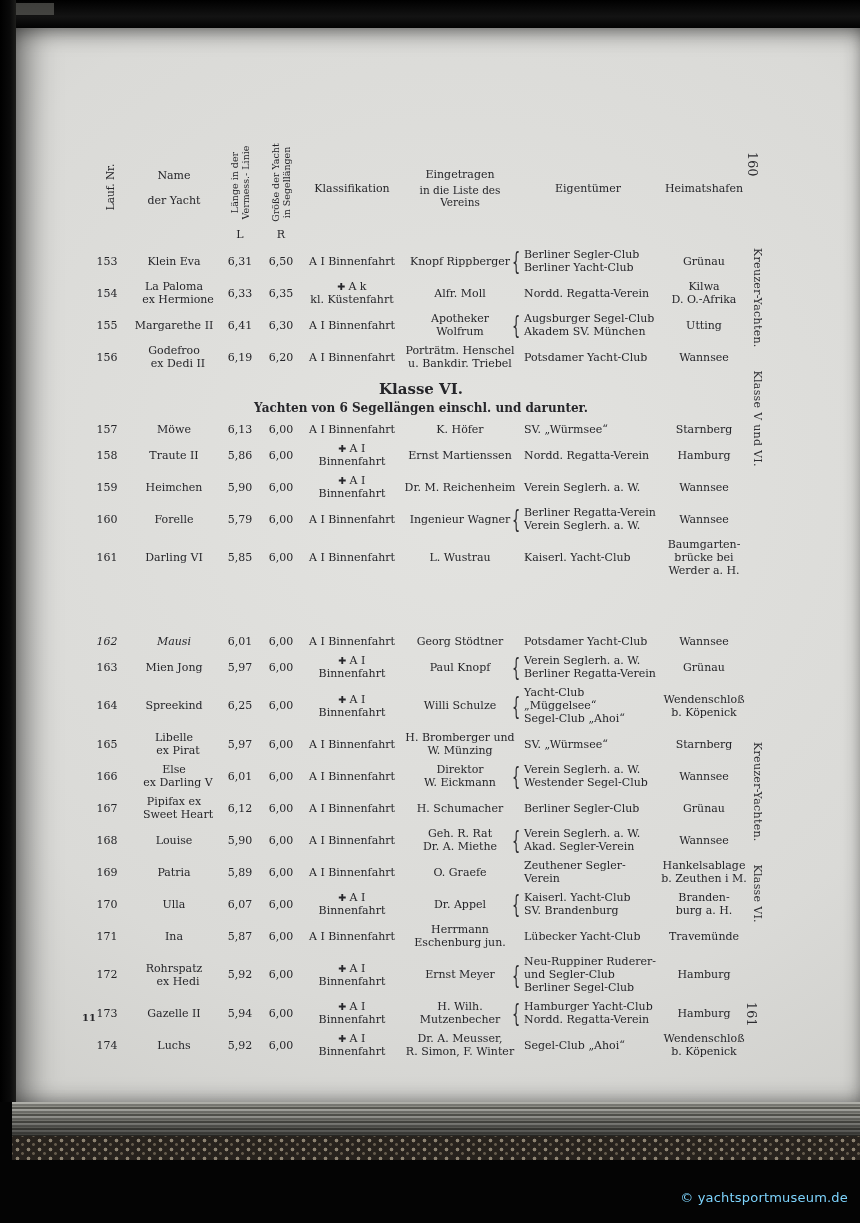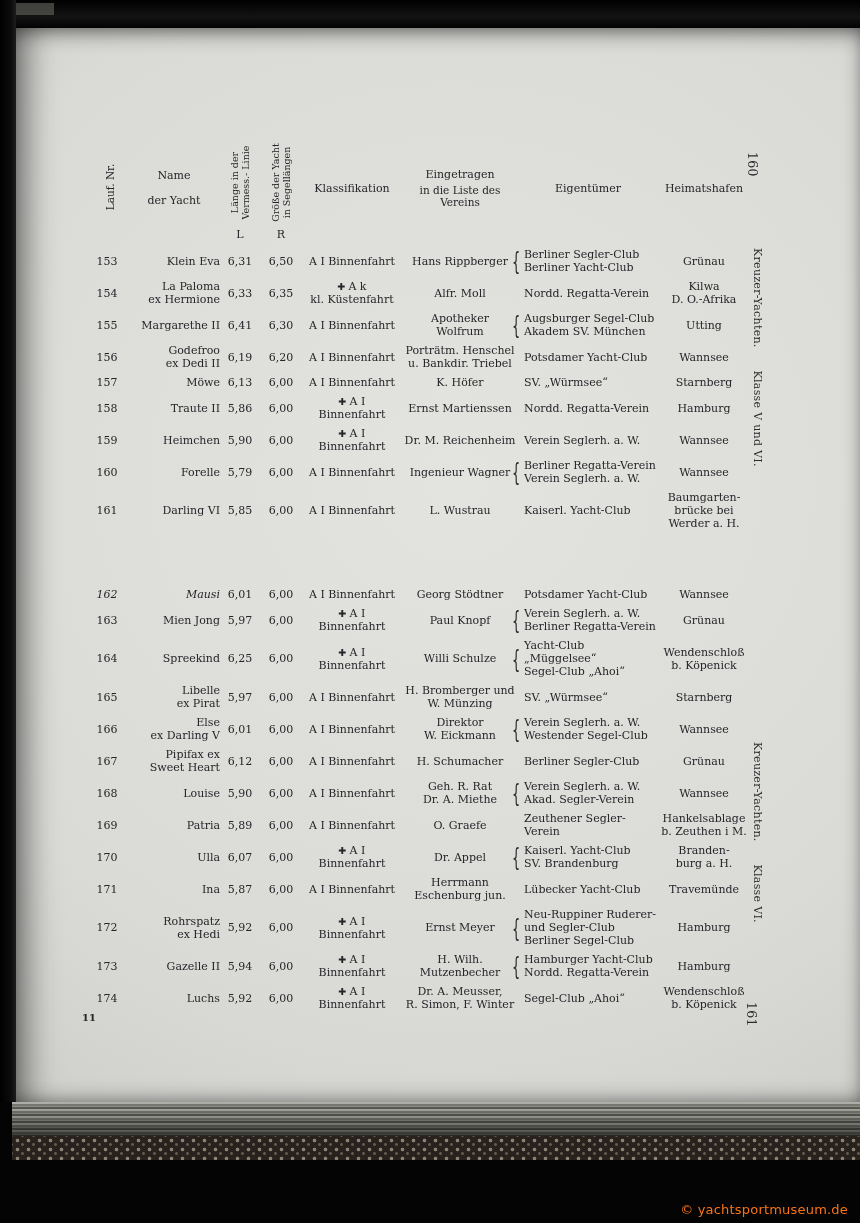--- a/index.html
+++ b/index.html
@@ -45,21 +45,21 @@
   .hcenter { display:flex; align-items:center; justify-content:center; }
 
   
   .tbody { position:absolute; left:92px; top:228px; width:658px; }
   .subrow { display:grid; grid-template-columns:36px 92px 40px 42px 100px 116px 140px 92px; height:17px; }
   .c-sub { text-align:center; font-size:11px; }
   .trow { display:grid; grid-template-columns:36px 92px 40px 42px 100px 116px 140px 92px;
           align-items:center; padding:3px 0; }
   .ln { font-size:11px; line-height:13px; }
   .c-nr { text-align:center; padding-right:6px; }
-  .c-name { text-align:right; }
+  .c-name { text-align:center; }
   .c-name .indent { padding-left:8px; }
   .c-l, .c-r { text-align:center; }
   .c-klass { text-align:center; }
   .c-owner { text-align:center; }
   .c-club { text-align:left; position:relative; padding-left:6px; }
   .c-port { text-align:center; }
   .cross { font-family:"DejaVu Sans", sans-serif; font-weight:bold; font-size:9.5px; margin-right:3px; }
   .brace { position:absolute; left:-6px; top:50%; transform:translateY(-50%) scaleY(1.9);
            font-size:13px; font-family:"DejaVu Sans", sans-serif; color:#2d2d30; }
   .it .c-name .ln, .it .c-nr .ln { font-style:italic; }
@@ -71,21 +71,21 @@
 
   
   .band-bottom { position:absolute; left:0; right:0; top:1102px; height:121px; background:#040404; }
   .edge-stack { position:absolute; left:12px; right:0; top:0; height:34px;
      background:linear-gradient(180deg, rgba(0,0,0,0) 0, rgba(0,0,0,.2) 45%, rgba(0,0,0,.6) 100%),
        repeating-linear-gradient(180deg, #b0b0aa 0 2px, #7b7b75 2px 4px, #97978f 4px 5px, #5f5f58 5px 7px); }
   .ornament-band { position:absolute; left:12px; right:0; top:34px; height:24px; background-color:#2b2620;
      background-image:radial-gradient(circle, #9a8f7c 1.5px, transparent 2.2px),
                       radial-gradient(circle, #6e6454 1px, transparent 1.8px);
      background-size:11px 9px, 11px 9px; background-position:0 0, 5px 4px; opacity:.9; }
-  .watermark { position:absolute; right:12px; bottom:6px; color:#f97316;
+  .watermark { position:absolute; right:12px; bottom:18px; color:#7dd3fc;
                font:13px "DejaVu Sans", sans-serif; letter-spacing:.2px; }
 </style>
 </head>
 <body>
 
 <div class="scan">
   <div class="band-top"></div>
   <div class="corner-mark"></div>
   <div class="edge-left"></div>
   <div class="paper"></div>
@@ -149,21 +149,21 @@
             <div class="cell c-l">
               <div class="ln">6,31</div>
             </div>
             <div class="cell c-r">
               <div class="ln">6,50</div>
             </div>
             <div class="cell c-klass">
               <div class="ln">A I Binnenfahrt</div>
             </div>
             <div class="cell c-owner">
-              <div class="ln">Hans Rippberger</div>
+              <div class="ln">Knopf Rippberger</div>
             </div>
             <div class="cell c-club">
               <div class="ln">Berliner Segler-Club</div>
               <div class="ln">Berliner Yacht-Club</div>
               <span class="brace">{</span>
             </div>
             <div class="cell c-port">
               <div class="ln">Grünau</div>
             </div>
           </div>
@@ -248,20 +248,24 @@
             </div>
             <div class="cell c-club">
               <div class="ln">Potsdamer Yacht-Club</div>
             </div>
             <div class="cell c-port">
               <div class="ln">Wannsee</div>
             </div>
           </div>
         </div>
 
+      <div class="klasse-heading">
+        <div class="title">Klasse VI.</div>
+        <div class="subtitle">Yachten von 6 Segellängen einschl. und darunter.</div>
+      </div>
 
       <div id="rows-k6a">
           <div class="trow">
             <div class="cell c-nr">
               <div class="ln">157</div>
             </div>
             <div class="cell c-name">
               <div class="ln">Möwe</div>
             </div>
             <div class="cell c-l">

